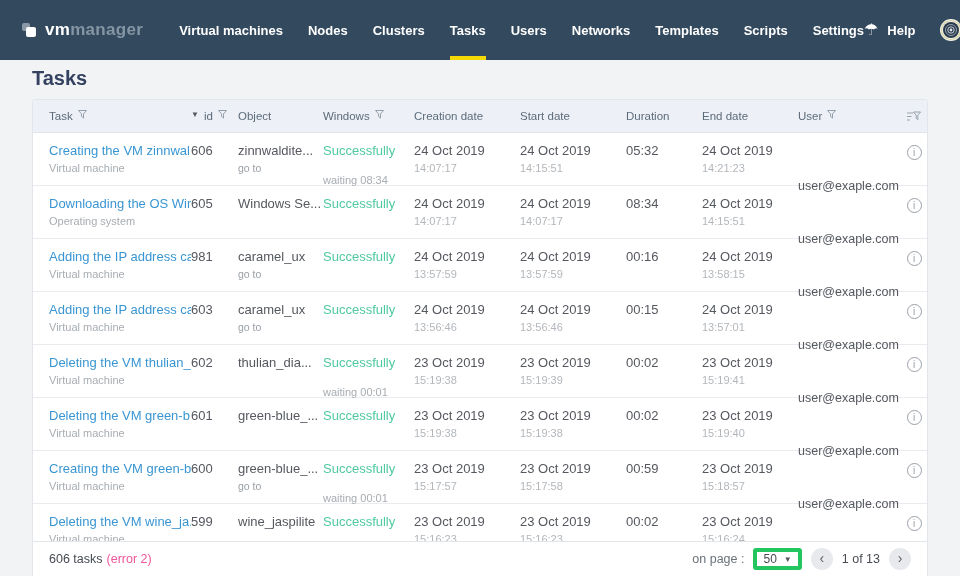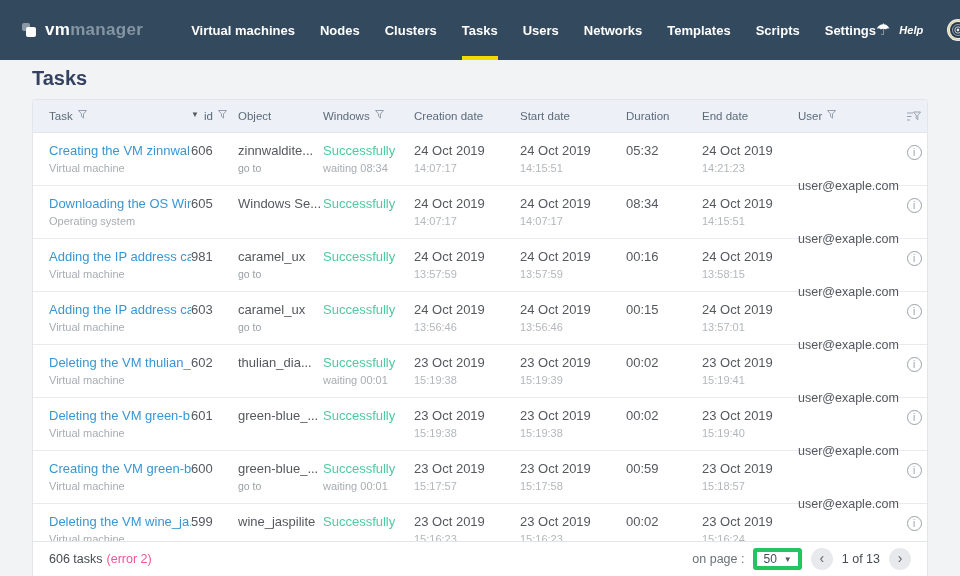--- a/index.html
+++ b/index.html
@@ -1,32 +1,32 @@
 <!DOCTYPE html>
 <html><head>
 <meta charset="utf-8">
 <style>
   * { margin:0; padding:0; box-sizing:border-box; }
   html,body { width:960px; height:576px; overflow:hidden; }
   body { font-family:"Liberation Sans", sans-serif; background:#f2f3f5; position:relative; }
 
   
   .topnav { height:60px; background:#33495e; display:flex; align-items:center; padding:0 22px; }
-  .logo { display:flex; align-items:center; margin-right:48px; cursor:pointer;justify-content:center; }
+  .logo { display:flex; align-items:center; margin-right:36px; cursor:pointer;justify-content:center; }
   .logo-glyph { position:relative; width:17px; height:14px; margin-right:6px; }
   .logo-glyph .back { position:absolute; left:0; top:0; width:8px; height:8px; background:#8b99a6; border-radius:2px; }
   .logo-glyph .front { position:absolute; left:4px; top:4px; width:10px; height:10px; background:#ffffff; border-radius:2px; }
   .logo-vm { color:#ffffff; font-size:17px; font-weight:700; letter-spacing:.3px; }
   .logo-manager { color:#8495a3; font-size:17px; font-weight:600; letter-spacing:.3px; }
   .nav-items { display:flex; gap:25px; height:60px; align-items:flex-end; }
   .nav-item { position:relative; height:60px; display:flex; align-items:center; color:#ffffff; font-size:13px; font-weight:700; cursor:pointer; white-space:nowrap; }
   .nav-item.active::after { content:""; position:absolute; left:0; right:0; bottom:0; height:4px; background:#f5d905; }
   .nav-right { margin-left:auto; display:flex; align-items:center; gap:9px; }
   .umbrella { color:#ffffff; font-size:16px; line-height:1; }
-  .help-label { color:#ffffff; font-size:11px; font-weight:700; margin-right:14px; cursor:pointer;font-style:italic; }
+  .help-label { color:#ffffff; font-size:13px; font-weight:700; margin-right:14px; cursor:pointer; }
   .user-menu { display:flex; align-items:center; gap:8px; cursor:pointer; }
 
   
   .page-title { position:absolute; left:32px; top:67px; font-size:20px; font-weight:700; color:#344160; }
 
   .card { position:absolute; left:32px; right:32px; top:99px; bottom:0; background:#ffffff; border:1px solid #e2e6ea; border-bottom:none; border-radius:4px 4px 0 0; overflow:hidden; }
 
   .grid-cols { display:grid; grid-template-columns:142px 47px 85px 91px 106px 106px 76px 96px 103px 1fr; padding-left:16px; }
 
   .thead { background:#edf1f7; height:33px; align-items:center; border-bottom:1px solid #e2e6ea; }
@@ -34,21 +34,21 @@
   .sort-arrow { font-size:8px; color:#55585e; }
   .filter-icon { flex:0 0 auto; }
   .th-settings { display:flex; align-items:center; justify-content:center; cursor:pointer; }
 
   .tr { height:53px; border-bottom:1px solid #e9ebee; padding-top:10px; }
   .task-link { color:#3a96d2; font-size:13px; text-decoration:none; cursor:pointer; display:block; white-space:nowrap; overflow:hidden; }
   .sub { color:#a8adb2; font-size:11px; margin-top:4px; }
   .cell-main { color:#55585e; font-size:13px; white-space:nowrap; overflow:hidden; }
   .goto { color:#9aa0a6; font-size:10.5px; margin-top:4px; display:inline-block; cursor:pointer; }
   .status { color:#4fc9a2; font-size:13px; }
-  .status-sub { color:#a8adb2; font-size:11px; margin-top:4px; }
+  .status-sub { color:#a8adb2; font-size:11px; margin-top:16px; }
   .date { color:#55585e; font-size:13px; white-space:nowrap; }
   .time { color:#b3b7bb; font-size:11px; margin-top:4px; }
   .user-cell { color:#55585e; font-size:12.5px; white-space:nowrap;margin-top:36px; }
   .info-cell { display:flex; justify-content:center; padding-top:2px; }
   .info-icon { width:15px; height:15px; border:1px solid #9aa0a6; border-radius:50%; color:#9aa0a6; font-size:10px; line-height:13px; text-align:center; cursor:pointer; flex:0 0 auto; }
 
   
   .tfoot { position:absolute; left:0; right:0; bottom:0; height:35px; background:#ffffff; border-top:1px solid #e2e6ea; display:flex; align-items:center; padding:0 16px; z-index:5; }
   .count-text { font-size:12.5px; color:#474c52; }
   .error-link { font-size:12.5px; color:#f0569b; margin-left:4px; cursor:pointer; }

